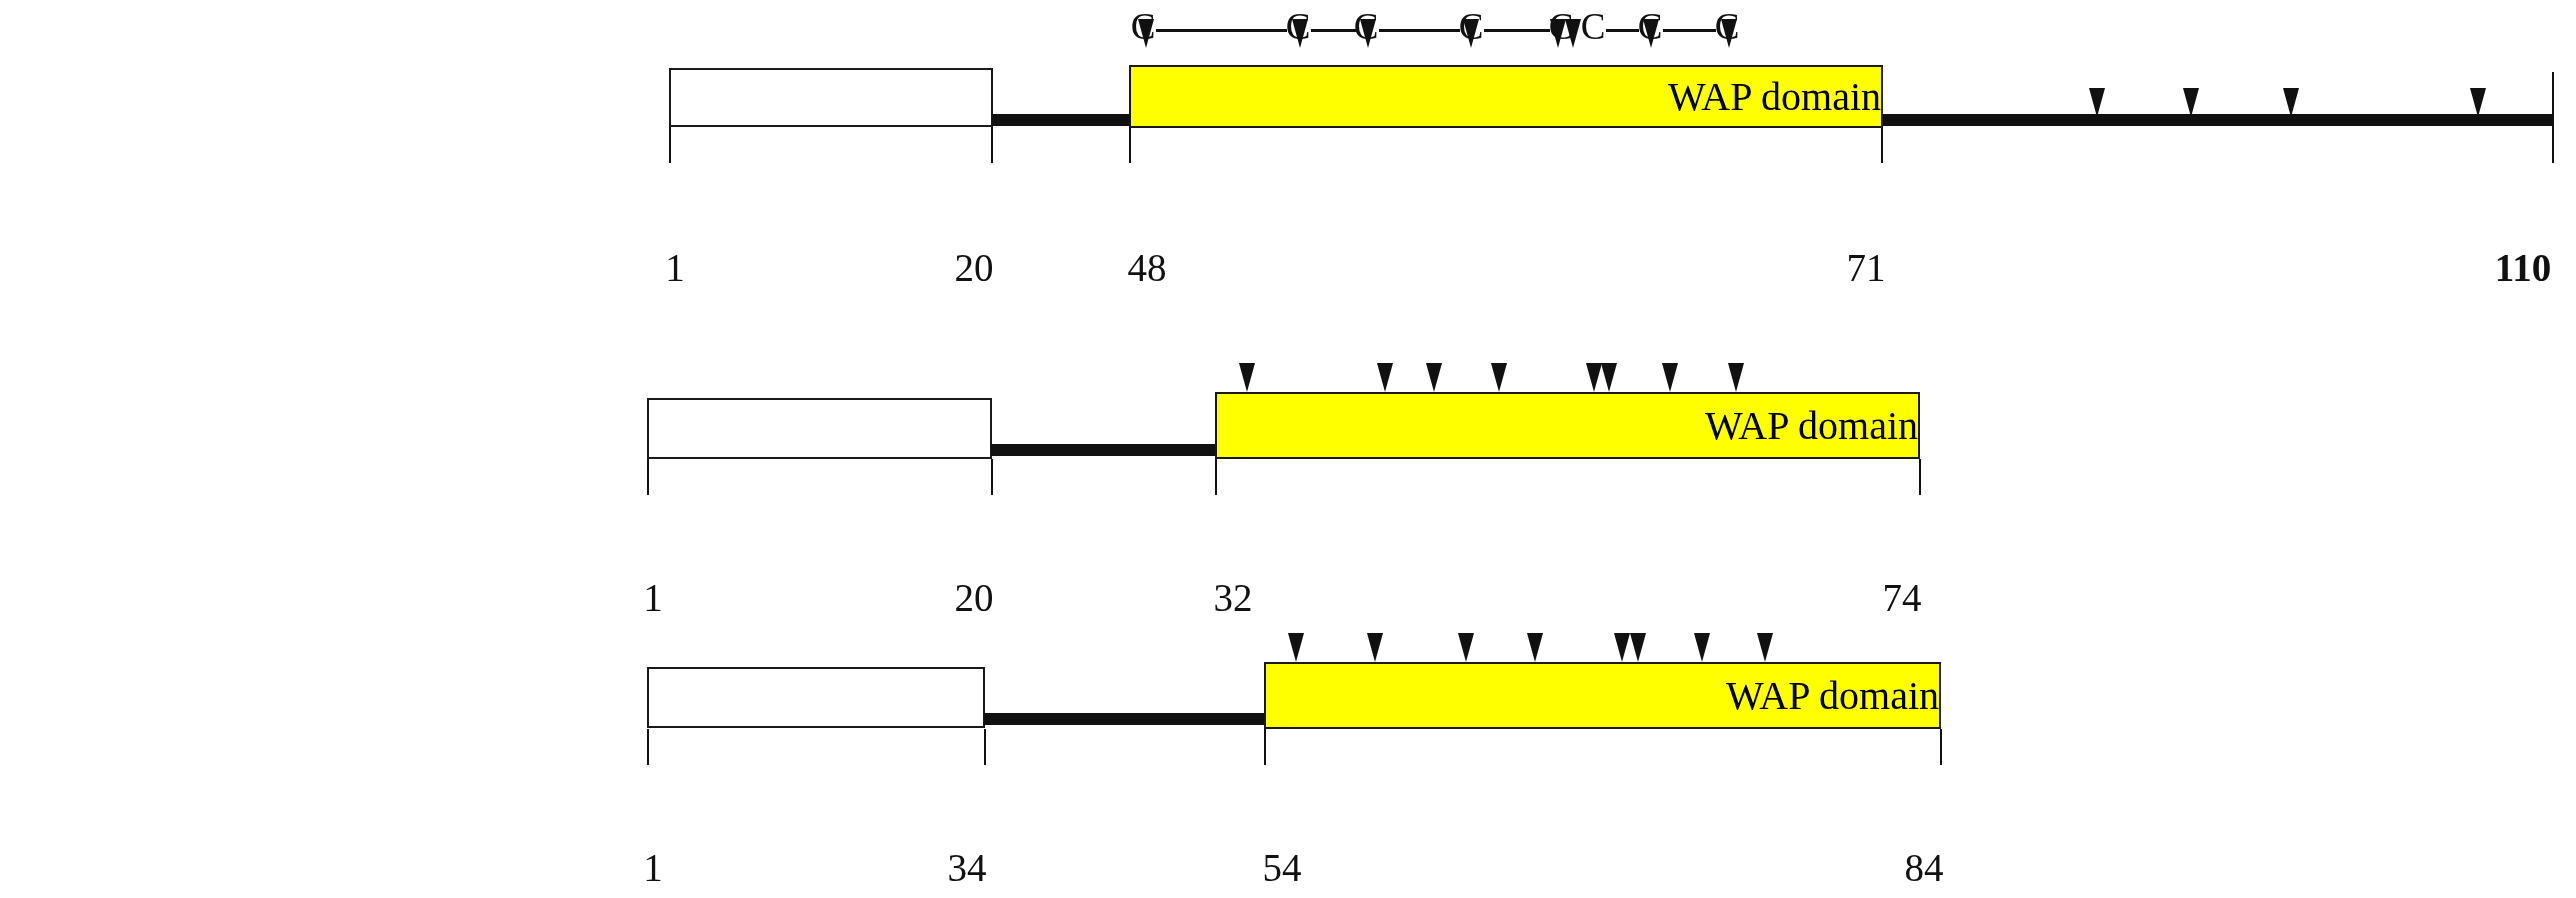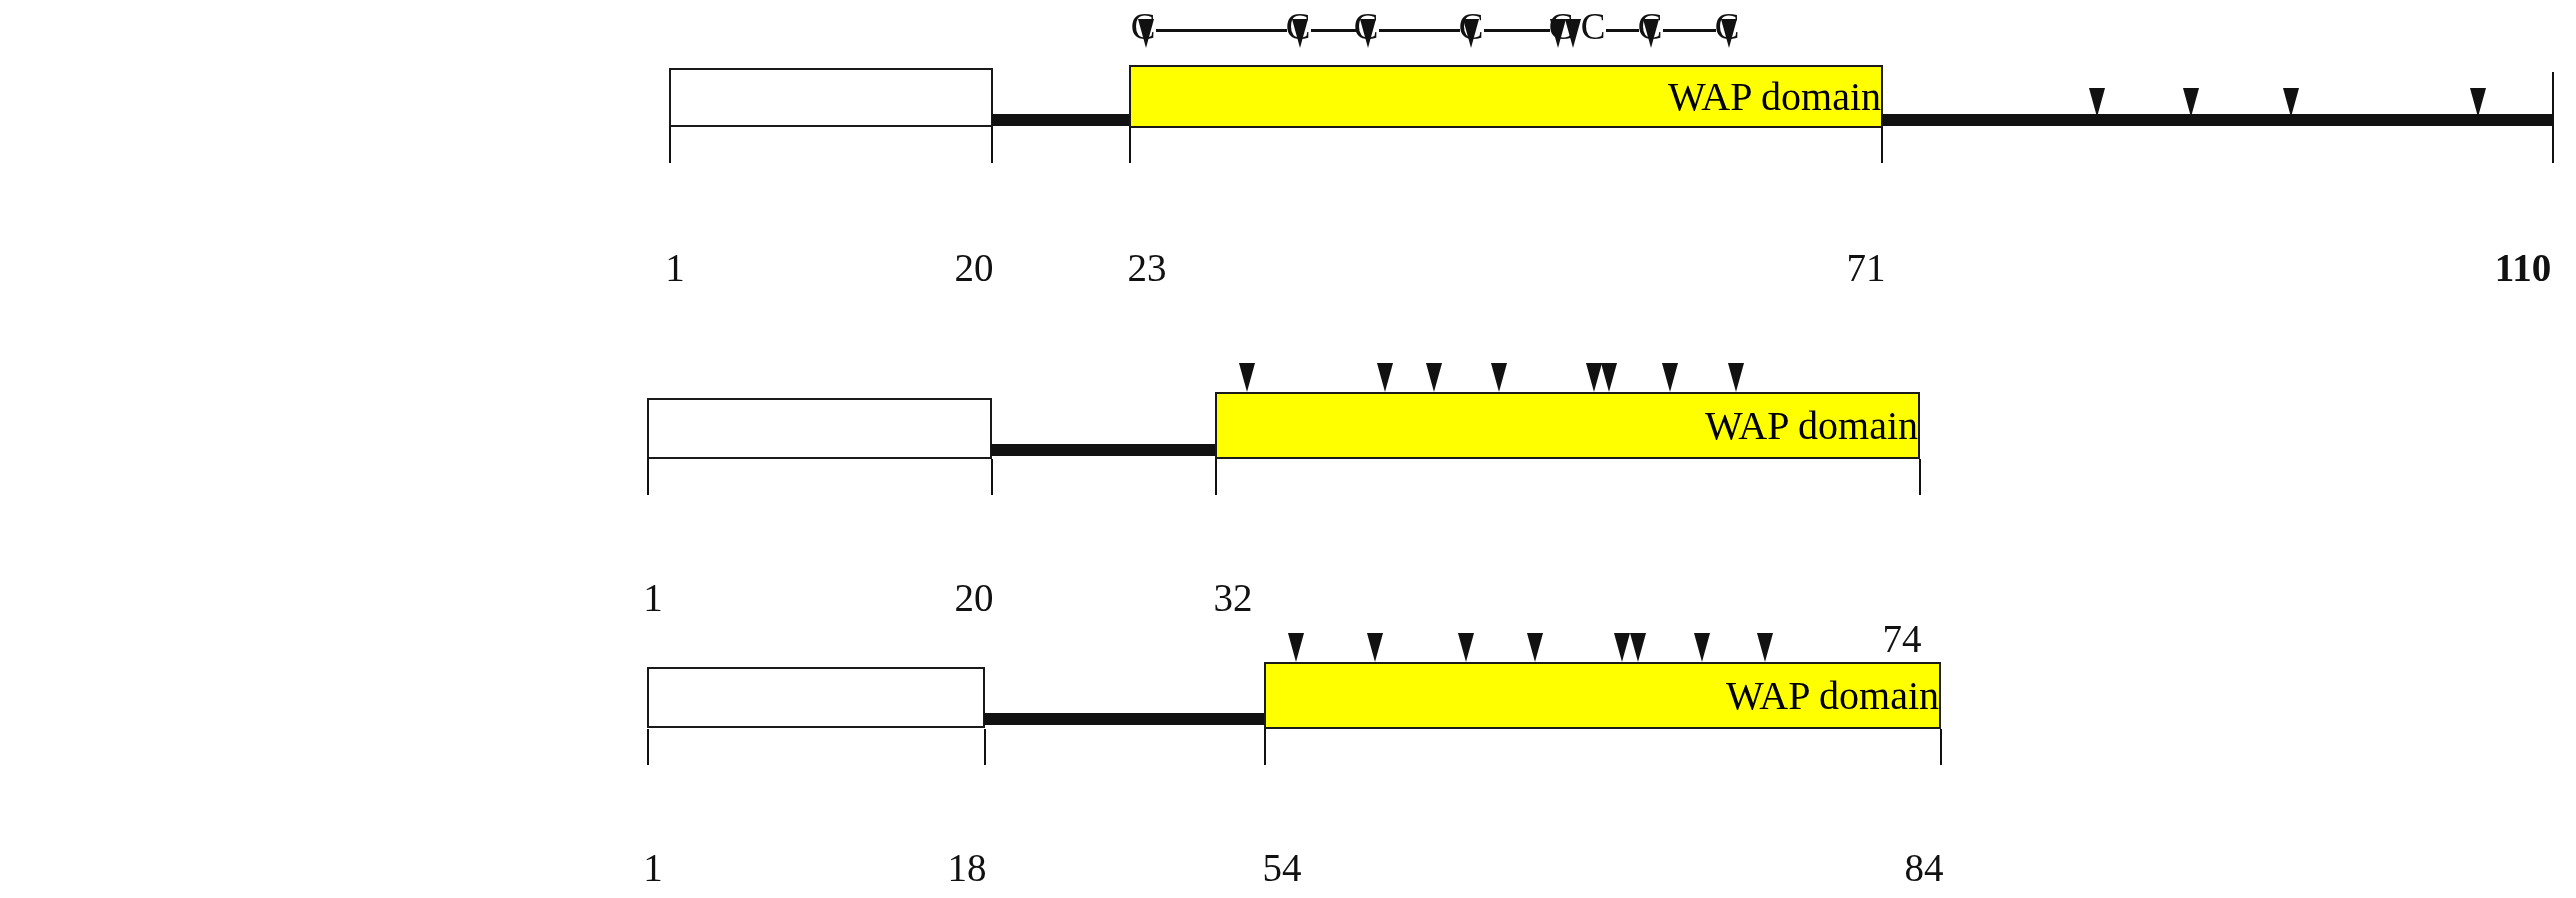--- a/index.html
+++ b/index.html
@@ -75,21 +75,21 @@
   <div class="tail" style="left:1881px;top:114px;width:673px;height:12.2px;"></div>
 
   <div class="tick" style="left:669px;top:127px;height:36px;"></div>
   <div class="tick" style="left:991px;top:127px;height:36px;"></div>
   <div class="tick" style="left:1129px;top:127px;height:36px;"></div>
   <div class="tick" style="left:1881px;top:127px;height:36px;"></div>
   <div class="tick" style="left:2552px;top:72px;height:91px;"></div>
 
   <span class="axis-num" style="left:675px;top:245px;">1</span>
   <span class="axis-num" style="left:974px;top:245px;">20</span>
-  <span class="axis-num" style="left:1147px;top:245px;">23</span>
+  <span class="axis-num" style="left:1147px;top:245px;">48</span>
   <span class="axis-num" style="left:1866px;top:245px;">71</span>
   <span class="axis-num" style="left:2523px;top:245px;font-weight:bold;">110</span>
 
 
   <div class="arrow" style="left:1239px;top:363px;"></div>
   <div class="arrow" style="left:1377px;top:363px;"></div>
   <div class="arrow" style="left:1426px;top:363px;"></div>
   <div class="arrow" style="left:1491px;top:363px;"></div>
   <div class="arrow" style="left:1586px;top:363px;"></div>
   <div class="arrow" style="left:1601px;top:363px;"></div>
@@ -103,21 +103,21 @@
   </div>
 
   <div class="tick" style="left:647px;top:459px;height:36px;"></div>
   <div class="tick" style="left:991px;top:459px;height:36px;"></div>
   <div class="tick" style="left:1215px;top:459px;height:36px;"></div>
   <div class="tick" style="left:1919px;top:459px;height:36px;"></div>
 
   <span class="axis-num" style="left:653px;top:575px;">1</span>
   <span class="axis-num" style="left:974px;top:575px;">20</span>
   <span class="axis-num" style="left:1233px;top:575px;">32</span>
-  <span class="axis-num" style="left:1902px;top:575px;margin-top:41px;">74</span>
+  <span class="axis-num" style="left:1902px;top:575px;">74</span>
 
 
   <div class="arrow" style="left:1288px;top:633px;"></div>
   <div class="arrow" style="left:1367px;top:633px;"></div>
   <div class="arrow" style="left:1458px;top:633px;"></div>
   <div class="arrow" style="left:1527px;top:633px;"></div>
   <div class="arrow" style="left:1614px;top:633px;"></div>
   <div class="arrow" style="left:1630px;top:633px;"></div>
   <div class="arrow" style="left:1694px;top:633px;"></div>
   <div class="arrow" style="left:1757px;top:633px;"></div>
@@ -127,18 +127,18 @@
   <div class="wap-box" style="left:1264px;top:662px;width:677px;height:67px;">
     <span class="wap-label">WAP domain</span>
   </div>
 
   <div class="tick" style="left:647px;top:729px;height:36px;"></div>
   <div class="tick" style="left:984px;top:729px;height:36px;"></div>
   <div class="tick" style="left:1264px;top:729px;height:36px;"></div>
   <div class="tick" style="left:1940px;top:729px;height:36px;"></div>
 
   <span class="axis-num" style="left:653px;top:845px;">1</span>
-  <span class="axis-num" style="left:967px;top:845px;">18</span>
+  <span class="axis-num" style="left:967px;top:845px;">34</span>
   <span class="axis-num" style="left:1282px;top:845px;">54</span>
   <span class="axis-num" style="left:1924px;top:845px;">84</span>
 
 </div>
 
 
 </body></html>

